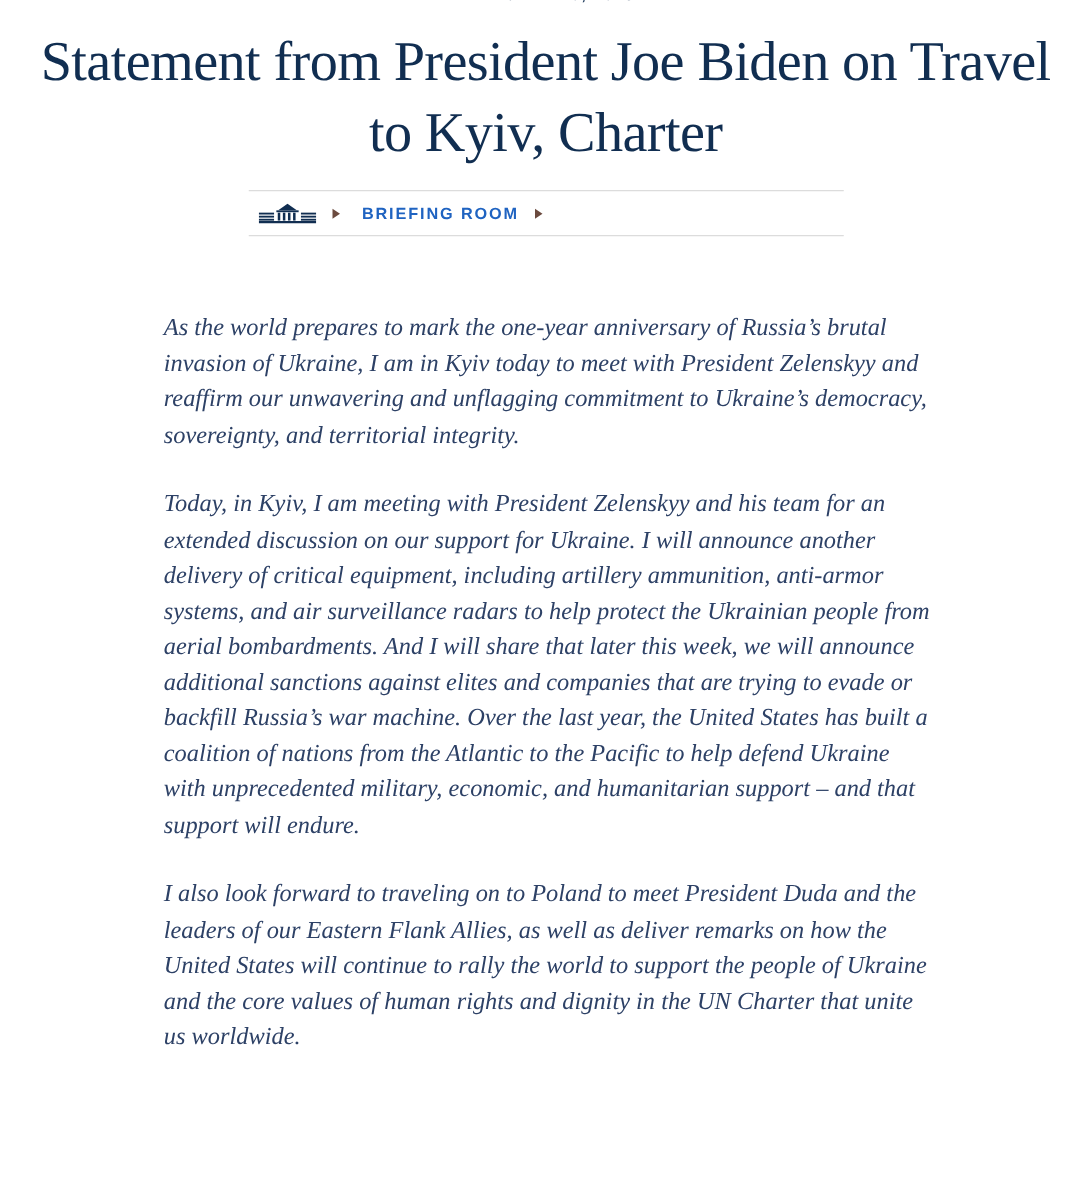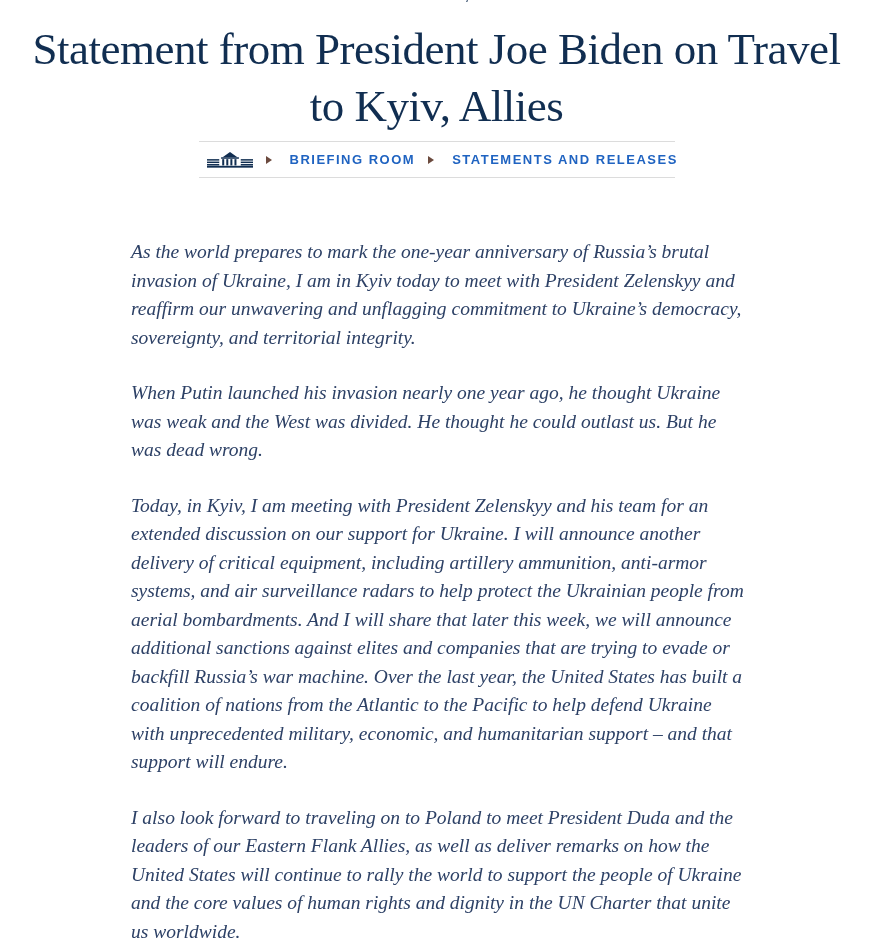--- a/index.html
+++ b/index.html
@@ -34,21 +34,21 @@
     font-family: "Liberation Serif", serif;
     font-weight: 400;
     font-size: 45px;
     line-height: 1.27;
     letter-spacing: -0.5px;
     color: #112e51;
   }
 
   nav.breadcrumb {
     width: 468px;
-    margin: 6px auto 0 auto;
+    margin: 17px auto 0 auto;
     padding: 9px 0 9px 8px;
     border-top: 1px solid #dcdcdc;
     border-bottom: 1px solid #dcdcdc;
     display: flex;
     align-items: center;
   }
   .home-link { display: inline-flex; align-items: center; cursor: pointer; }
   .wh-icon { display: inline-block; line-height: 0; }
   .sep {
     display: inline-block;
@@ -78,21 +78,21 @@
     line-height: 28.5px;
     color: #2d4166;
   }
   main.article p { margin: 0 0 27px 0; font-style: italic; }
 </style>
 </head>
 <body>
 
 <div class="post-date">FEBRUARY 20, 2023</div>
 
-<h1 class="page-title">Statement from President Joe Biden on Travel to Kyiv, Allies</h1>
+<h1 class="page-title">Statement from President Joe Biden on Travel to Kyiv, Charter</h1>
 
 <nav class="breadcrumb">
   <a class="home-link">
     <span class="wh-icon">
       <svg width="46" height="17" viewBox="0 0 62 22" xmlns="http://www.w3.org/2000/svg" fill="#112e51">
         <polygon points="31,1 41,8 21,8"></polygon>
         <rect x="19" y="8" width="24" height="2"></rect>
         <rect x="20.5" y="10.5" width="2.7" height="8.5"></rect>
         <rect x="26" y="10.5" width="2.7" height="8.5"></rect>
         <rect x="31.5" y="10.5" width="2.7" height="8.5"></rect>
@@ -103,21 +103,19 @@
         <rect x="45.5" y="10.5" width="16.5" height="2"></rect>
         <rect x="45.5" y="13.8" width="16.5" height="2"></rect>
         <rect x="45.5" y="17.1" width="16.5" height="2"></rect>
         <rect x="0" y="19.5" width="62" height="2.5"></rect>
       </svg>
     </span>
   </a>
   <span class="sep"></span>
   <a class="crumb">BRIEFING ROOM</a>
   <span class="sep"></span>
-  <a class="crumb">STATEMENTS AND RELEASES</a>
 </nav>
 
 <main class="article">
   <p>As the world prepares to mark the one-year anniversary of Russia’s brutal invasion of Ukraine, I am in Kyiv today to meet with President Zelenskyy and reaffirm our unwavering and unflagging commitment to Ukraine’s democracy, sovereignty, and territorial integrity.</p>
-  <p>When Putin launched his invasion nearly one year ago, he thought Ukraine was weak and the West was divided. He thought he could outlast us. But he was dead wrong.</p>
   <p>Today, in Kyiv, I am meeting with President Zelenskyy and his team for an extended discussion on our support for Ukraine. I will announce another delivery of critical equipment, including artillery ammunition, anti-armor systems, and air surveillance radars to help protect the Ukrainian people from aerial bombardments. And I will share that later this week, we will announce additional sanctions against elites and companies that are trying to evade or backfill Russia’s war machine. Over the last year, the United States has built a coalition of nations from the Atlantic to the Pacific to help defend Ukraine with unprecedented military, economic, and humanitarian support – and that support will endure.</p>
   <p>I also look forward to traveling on to Poland to meet President Duda and the leaders of our Eastern Flank Allies, as well as deliver remarks on how the United States will continue to rally the world to support the people of Ukraine and the core values of human rights and dignity in the UN Charter that unite us worldwide.</p>
 </main>
 
 </body></html>

